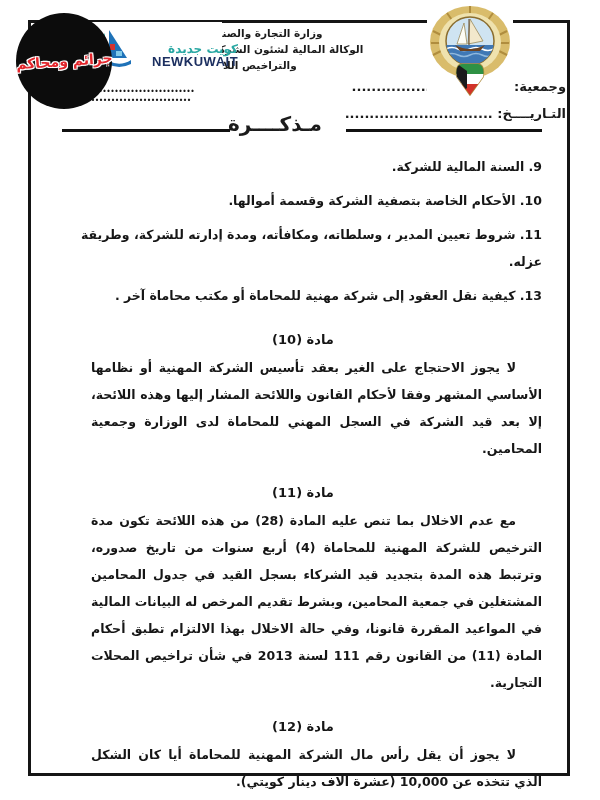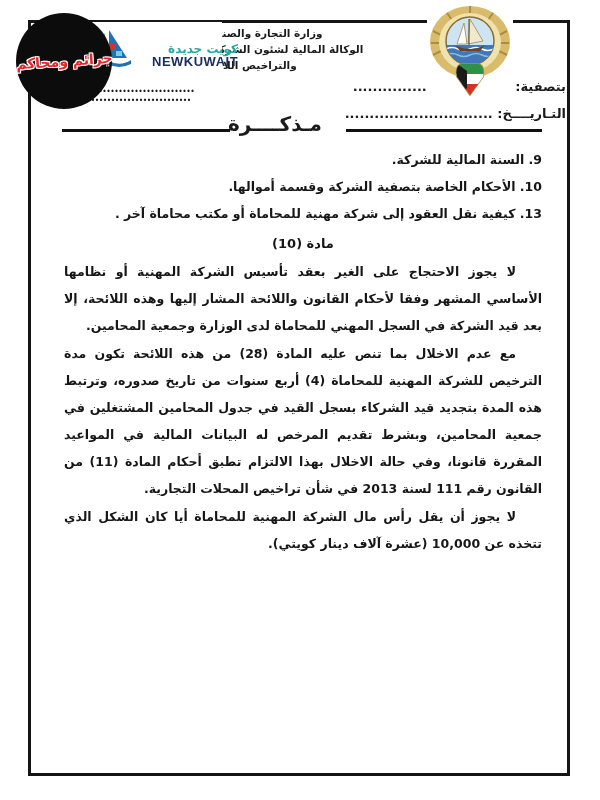--- a/index.html
+++ b/index.html
@@ -49,24 +49,24 @@
   
   .memo-title{position:absolute;left:228px;top:112px;width:120px;text-align:left;
               font-size:20px;font-weight:bold;z-index:3;}
   .rule{position:absolute;height:3px;background:#111;top:129px;}
   .rule-left{left:62px;width:168px;}
   .rule-right{left:346px;width:196px;}
 
   
   .memo-body{position:absolute;left:64px;top:146px;width:478px;direction:rtl;
              font-size:12.5px;font-weight:bold;color:#161616;}
-  .list-item{text-align:right;line-height:27px;}
-  .article-heading{text-align:center;line-height:27px;margin-top:3px;font-size:13px;}
+  .list-item{text-align:right;line-height:27px;margin-top:7px;}
+  .article-heading{text-align:center;line-height:27px;margin-top:17px;font-size:13px;}
   .article-para{text-align:justify;text-align-last:right;line-height:27px;text-indent:26px;
-                margin-top:1px;}
+                margin-top:1px;margin-left:27px;}
 </style>
 </head>
 <body>
 
 <div class="frame"></div>
 
 <div class="stamp">
   <span class="stamp-text">جرائم ومحاكم</span>
 </div>
 
@@ -139,37 +139,40 @@
 
 <div class="field f-latin ref-en">
   <span>REF:</span>
   <span>..........................</span>
 </div>
 <div class="field f-latin date-en">
   <span>Date:</span>
   <span>.........................</span>
 </div>
 <div class="field f-ar ref-ar">
-  <span>بتصفية:</span>
+  <span>وجمعية:</span>
   <span>................................</span>
 </div>
 <div class="field f-ar date-ar">
   <span>التـاريــــخ:</span>
   <span>..............................</span>
 </div>
 
 <div class="rule rule-left"></div>
 <div class="memo-title">مـذكــــرة</div>
 <div class="rule rule-right"></div>
 
 <div class="memo-body">
   <div>
       <div class="list-item">9. السنة المالية للشركة.</div>
       <div class="list-item">10. الأحكام الخاصة بتصفية الشركة وقسمة أموالها.</div>
+      <div class="list-item">11. شروط تعيين المدير ، وسلطاته، ومكافأته، ومدة إدارته للشركة، وطريقة عزله.</div>
       <div class="list-item">13. كيفية نقل العقود إلى شركة مهنية للمحاماة أو مكتب محاماة آخر .</div>
     </div>
   <div>
       <div class="article-heading">مادة (10)</div>
       <div class="article-para">لا يجوز الاحتجاج على الغير بعقد تأسيس الشركة المهنية أو نظامها الأساسي المشهر وفقا لأحكام القانون واللائحة المشار إليها وهذه اللائحة، إلا بعد قيد الشركة في السجل المهني للمحاماة لدى الوزارة وجمعية المحامين.</div>
+      <div class="article-heading">مادة (11)</div>
       <div class="article-para">مع عدم الاخلال بما تنص عليه المادة (28) من هذه اللائحة تكون مدة الترخيص للشركة المهنية للمحاماة (4) أربع سنوات من تاريخ صدوره، وترتبط هذه المدة بتجديد قيد الشركاء بسجل القيد في جدول المحامين المشتغلين في جمعية المحامين، وبشرط تقديم المرخص له البيانات المالية في المواعيد المقررة قانونا، وفي حالة الاخلال بهذا الالتزام تطبق أحكام المادة (11) من القانون رقم 111 لسنة 2013 في شأن تراخيص المحلات التجارية.</div>
+      <div class="article-heading">مادة (12)</div>
       <div class="article-para">لا يجوز أن يقل رأس مال الشركة المهنية للمحاماة أيا كان الشكل الذي تتخذه عن 10,000 (عشرة آلاف دينار كويتي).</div>
     </div>
 </div>
 
 </body></html>

